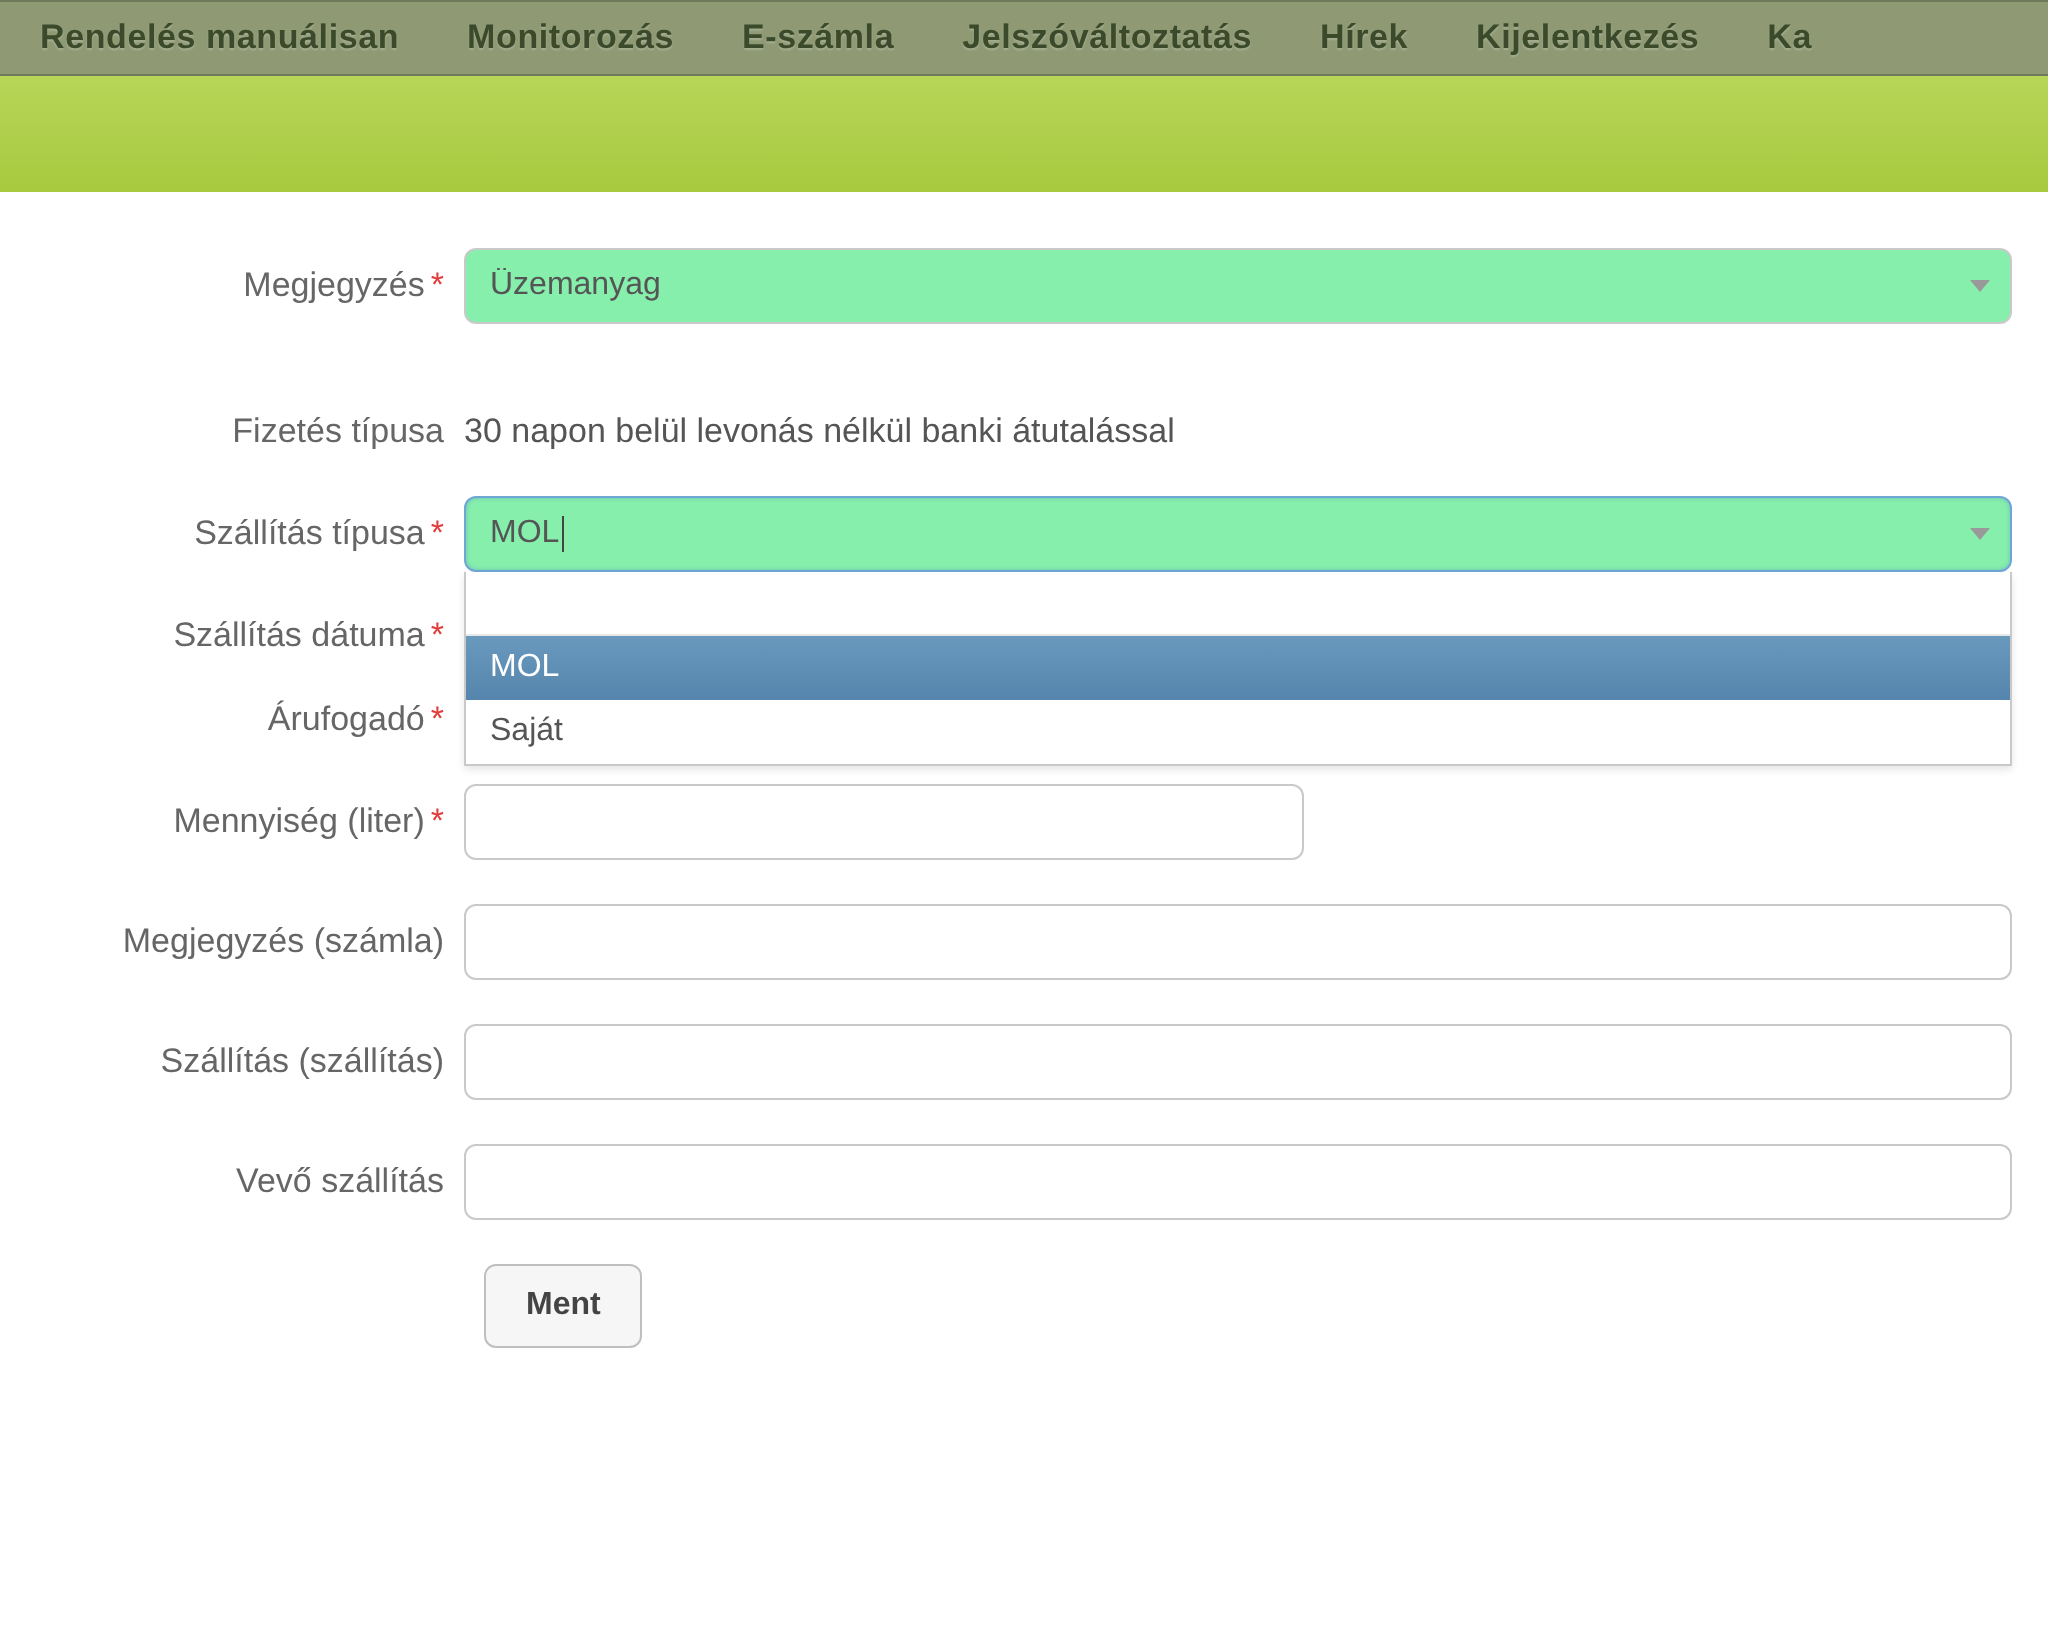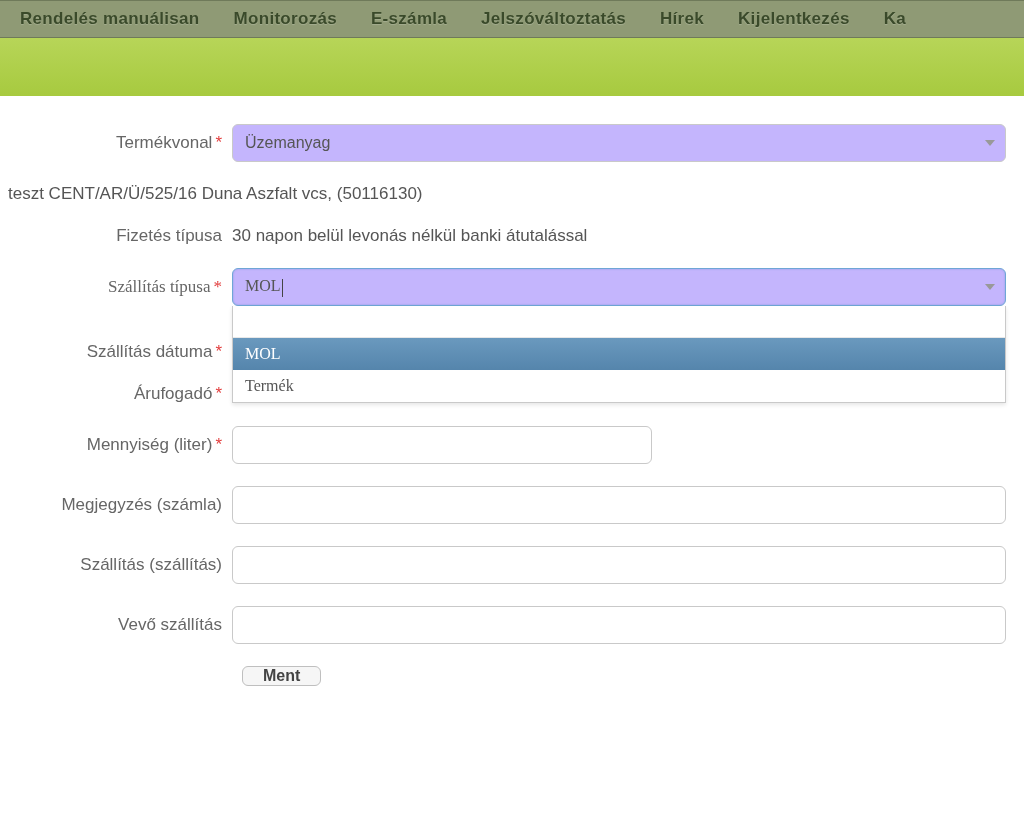--- a/index.html
+++ b/index.html
@@ -56,21 +56,21 @@
       position: relative;
     }
     .static-text {
       color: #555;
       font-size: 17px;
     }
     .combo {
       position: relative;
       display: flex;
       align-items: center;
-      background: #c4b5fd;
+      background: #86efac;
       border: 1px solid #c9c9c9;
       border-radius: 6px;
       height: 38px;
       padding: 0 34px 0 12px;
       color: #555;
       font-size: 16px;
     }
     .combo.focused {
       border-color: #6fa6d6;
       box-shadow: inset 0 0 2px rgba(80,140,200,0.5);
@@ -139,21 +139,21 @@
     .btnrow {
       display: flex;
       gap: 14px;
       margin-left: 234px;
       margin-top: 6px;
     }
     .btn {
       background: #f6f6f6;
       border: 1px solid #bfbfbf;
       border-radius: 6px;
-      padding: 0 20px;
+      padding: 11px 20px;
       font-size: 16px;
       font-weight: bold;
       color: #444;
       cursor: pointer;
     }
   </style>
 </head>
 <body>
 
 <div class="topnav">
@@ -165,56 +165,53 @@
   <span>Kijelentkezés</span>
   <span>Ka</span>
 </div>
 
 <div class="greenbar"></div>
 
 <div class="form-area">
 
   <div class="row">
     <div class="label">
-      <span>Termékvonal</span><span class="req">*</span>
+      <span>Megjegyzés</span><span class="req">*</span>
     </div>
     <div class="control">
       <div class="combo">
         <span class="combo-text">Üzemanyag</span>
         <span class="caret"></span>
       </div>
     </div>
   </div>
 
   <div class="row">
-    <div class="control">
-      <span class="static-text">teszt CENT/AR/Ü/525/16 Duna Aszfalt vcs, (50116130)</span>
-    </div>
   </div>
 
   <div class="row">
     <div class="label">Fizetés típusa</div>
     <div class="control">
       <span class="static-text">30 napon belül levonás nélkül banki átutalással</span>
     </div>
   </div>
 
-  <div class="row" style="margin-bottom: 36px; font-family: Liberation Serif, serif;">
+  <div class="row" style="margin-bottom: 22px;">
     <div class="label">
       <span>Szállítás típusa</span><span class="req">*</span>
     </div>
     <div class="control">
       <div class="combo focused">
         <span class="combo-text"><span>MOL</span><span class="text-caret"></span></span>
         <span class="caret"></span>
       </div>
       <div class="dropdown">
         <div class="spacer"></div>
         <div class="option selected">MOL</div>
-        <div class="option">Termék</div>
+        <div class="option">Saját</div>
       </div>
     </div>
   </div>
 
   <div class="row">
     <div class="label">
       <span>Szállítás dátuma</span><span class="req">*</span>
     </div>
     <div class="control"></div>
   </div>

